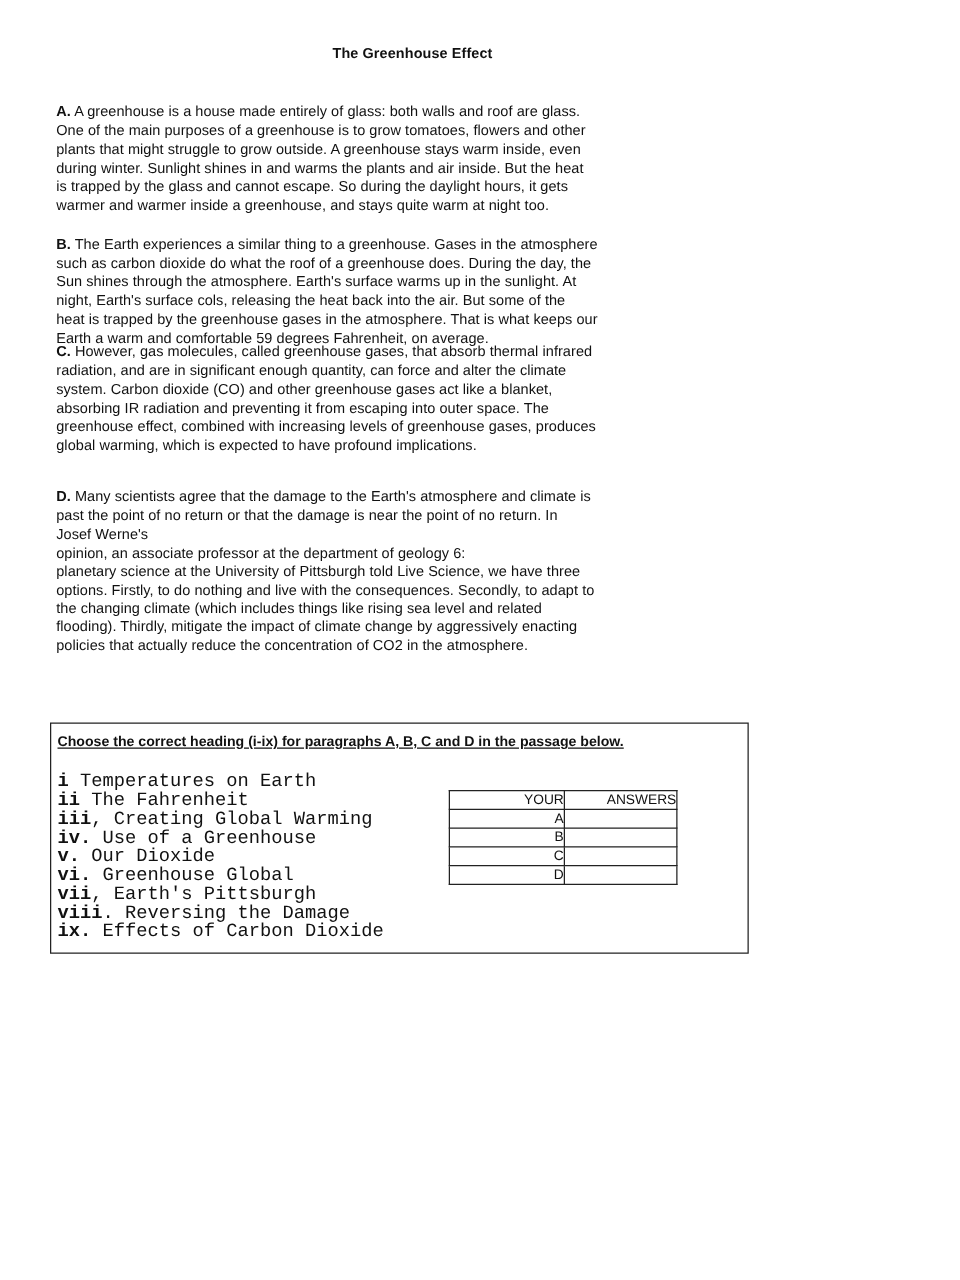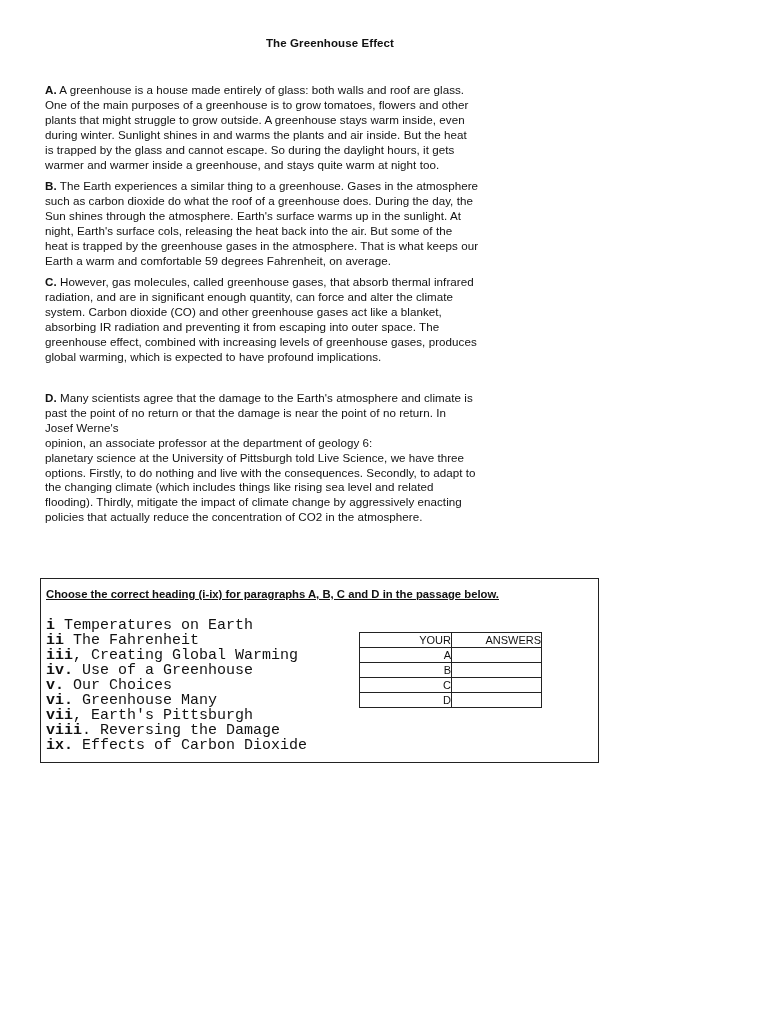--- a/index.html
+++ b/index.html
@@ -11,21 +11,21 @@
     .title {
       position: absolute; left: 0; width: 660px; top: 37px; text-align: center;
       font-weight: bold; font-size: 11.5px; letter-spacing: 0.1px;
     }
     .para {
       position: absolute; left: 45px; width: 520px;
       font-size: 11.6px; line-height: 14.9px; white-space: pre-line; letter-spacing: 0.05px;
     }
     .para .lbl { font-weight: bold; }
     #pA { top: 67px; margin-top: 16px; }
-    #pB { top: 179px; }
+    #pB { top: 189px; }
     #pC { top: 275px; }
     #pD { top: 379px; margin-top: 12px; }
 
     .quiz {
       position: absolute; left: 40px; top: 578px; width: 559px; height: 185px;
       border: 1px solid #222; box-sizing: border-box;
     }
     .instr {
       position: absolute; left: 5px; top: 9px; font-size: 11.3px; font-weight: bold;
       text-decoration: underline; white-space: nowrap;
@@ -83,22 +83,22 @@
 policies that actually reduce the concentration of CO2 in the atmosphere.</span></div>
 
   <div class="quiz">
     <div class="instr">Choose the correct heading (i-ix) for paragraphs A, B, C and D in the passage below.</div>
 
     <ul class="headings">
       <li><span class="num">i</span><span> Temperatures on Earth</span></li>
       <li><span class="num">ii</span><span> The Fahrenheit</span></li>
       <li><span class="num">iii</span><span>, Creating Global Warming</span></li>
       <li><span class="num">iv.</span><span> Use of a Greenhouse</span></li>
-      <li><span class="num">v.</span><span> Our Choices</span></li>
-      <li><span class="num">vi.</span><span> Greenhouse Many</span></li>
+      <li><span class="num">v.</span><span> Our Dioxide</span></li>
+      <li><span class="num">vi.</span><span> Greenhouse Global</span></li>
       <li><span class="num">vii</span><span>, Earth's Pittsburgh</span></li>
       <li><span class="num">viii</span><span>. Reversing the Damage</span></li>
       <li><span class="num">ix.</span><span> Effects of Carbon Dioxide</span></li>
     </ul>
 
     <table class="answers">
       <tbody>
           <tr>
         <th class="c1">YOUR</th>
         <th class="c2">ANSWERS</th>

